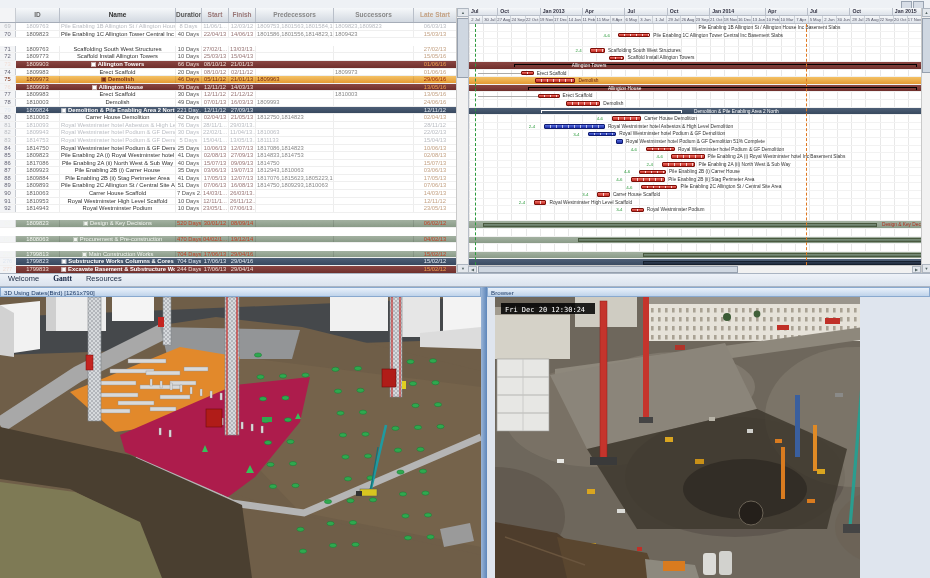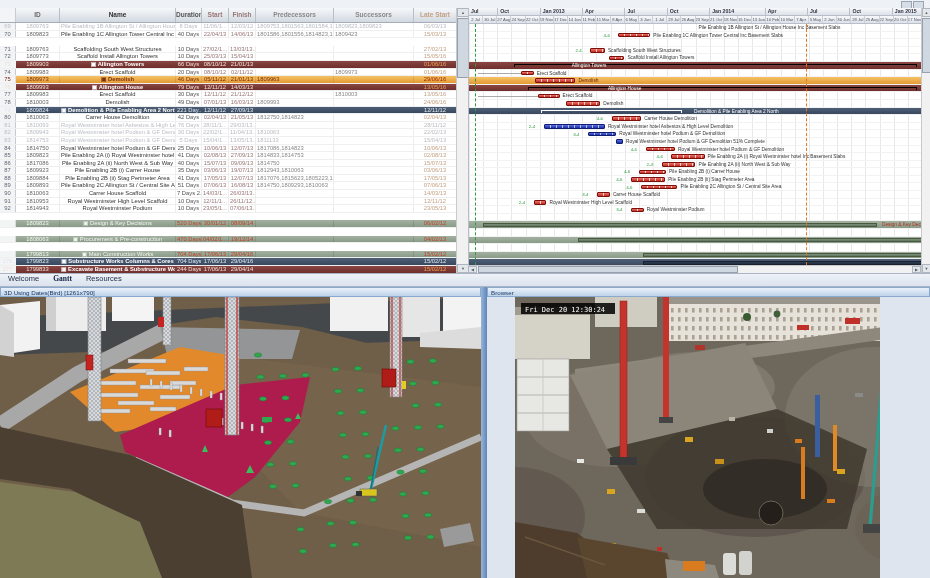--- a/index.html
+++ b/index.html
@@ -74,21 +74,21 @@
   .vline{position:absolute;top:0;width:0;border-left:1px dashed #e07820;z-index:5;}
   .vline.green{border-left:1px dashed #2c9a3c;}
   
   #tabbar{position:absolute;left:0;top:273px;width:930px;height:14px;background:linear-gradient(#eef2f8,#dbe3ee);border-top:1px solid #aab4c2;border-bottom:1px solid #aab4c2;display:flex;align-items:flex-start;gap:14px;padding-left:8px;box-sizing:border-box;}
   .tab{font-size:7.5px;color:#223048;cursor:default;}
   .tab.active{font-weight:bold;color:#102040;font-family:Liberation Serif, serif;}
   
   .ptitle{position:absolute;top:287px;height:10px;background:linear-gradient(#e9f1fb,#bfd3ea);border:1px solid #89a9cf;box-sizing:border-box;font-size:6.2px;color:#1c3a66;line-height:9px;padding-left:3px;overflow:hidden;white-space:nowrap;}
   #viewport3d{position:absolute;left:0;top:297px;width:481px;height:281px;overflow:hidden;background:#6f5e48;}
   #divider{position:absolute;left:481px;top:287px;width:6px;height:291px;background:linear-gradient(90deg,#9ab4d6,#5d86ba);}
-  #photo{position:absolute;left:515px;top:297px;width:365px;height:281px;overflow:hidden;background:#6e675c;}
+  #photo{position:absolute;left:495px;top:297px;width:365px;height:281px;overflow:hidden;background:#6e675c;}
   svg{display:block;}
   #tstext{font-family:"DejaVu Sans Mono",monospace;}
 </style>
 </head>
 <body>
 
 <div id="app">
 
   <div id="topstrip">
     <div class="winbtn" style="right:18px;"></div>

